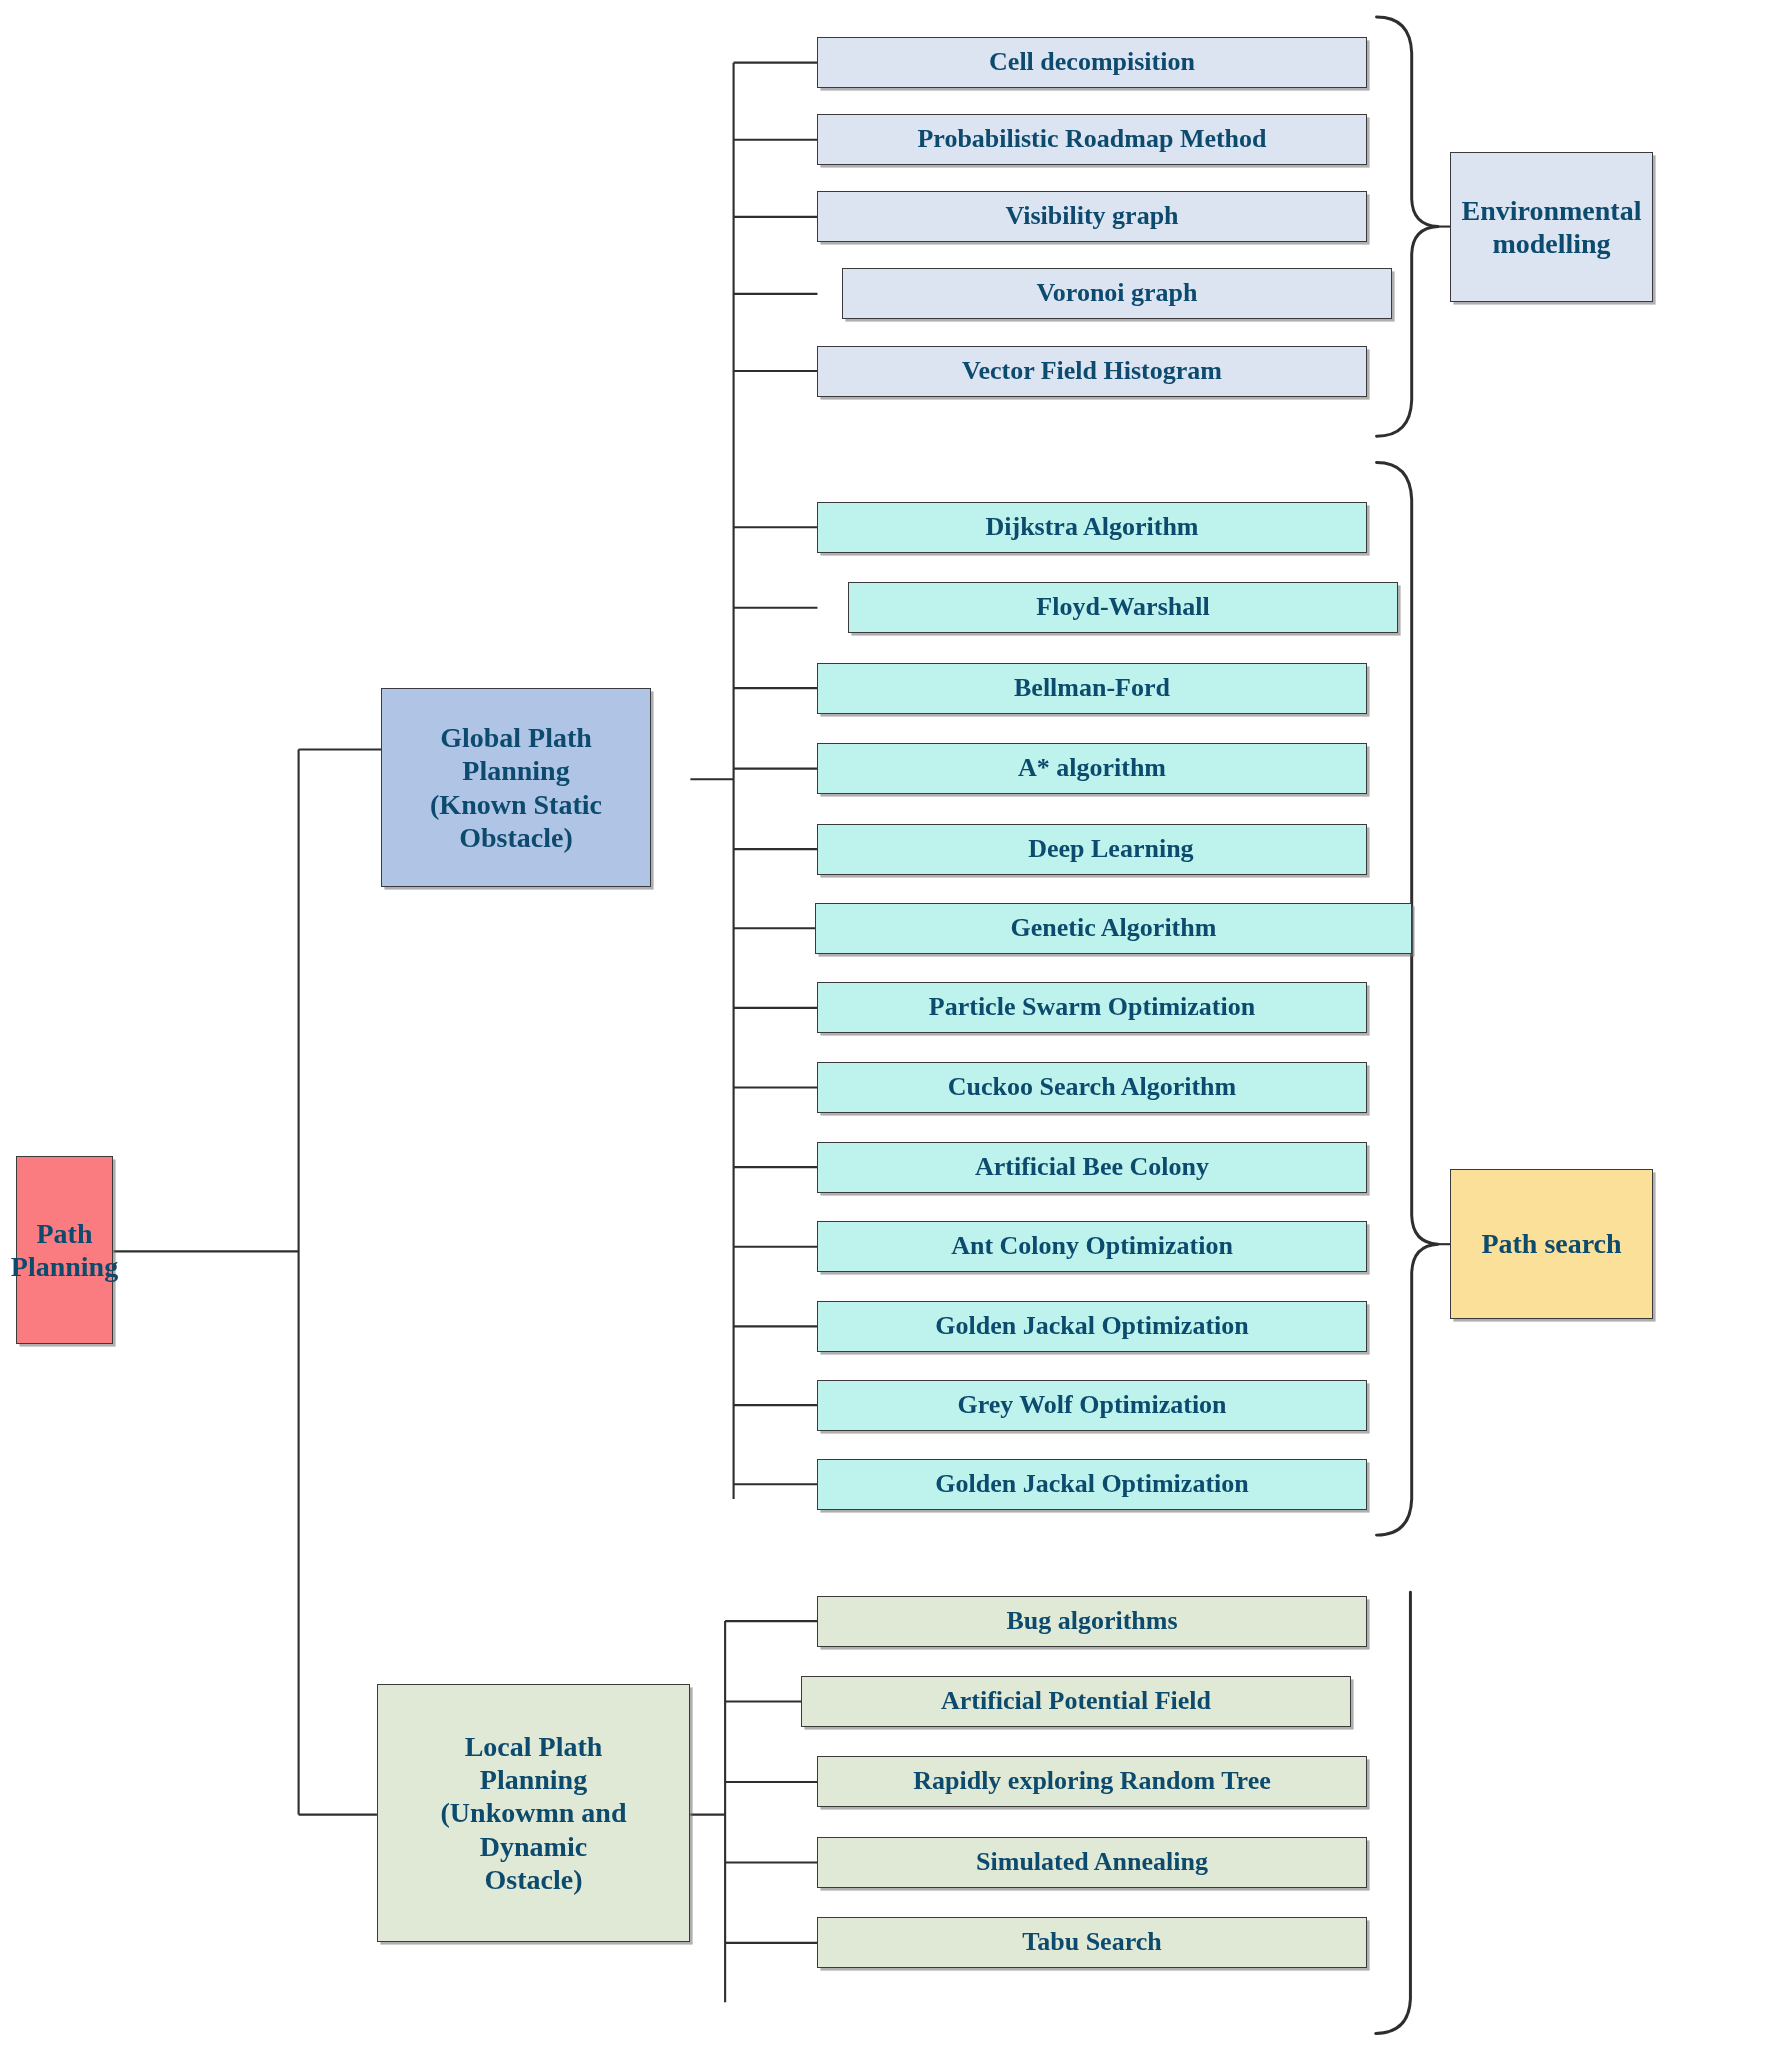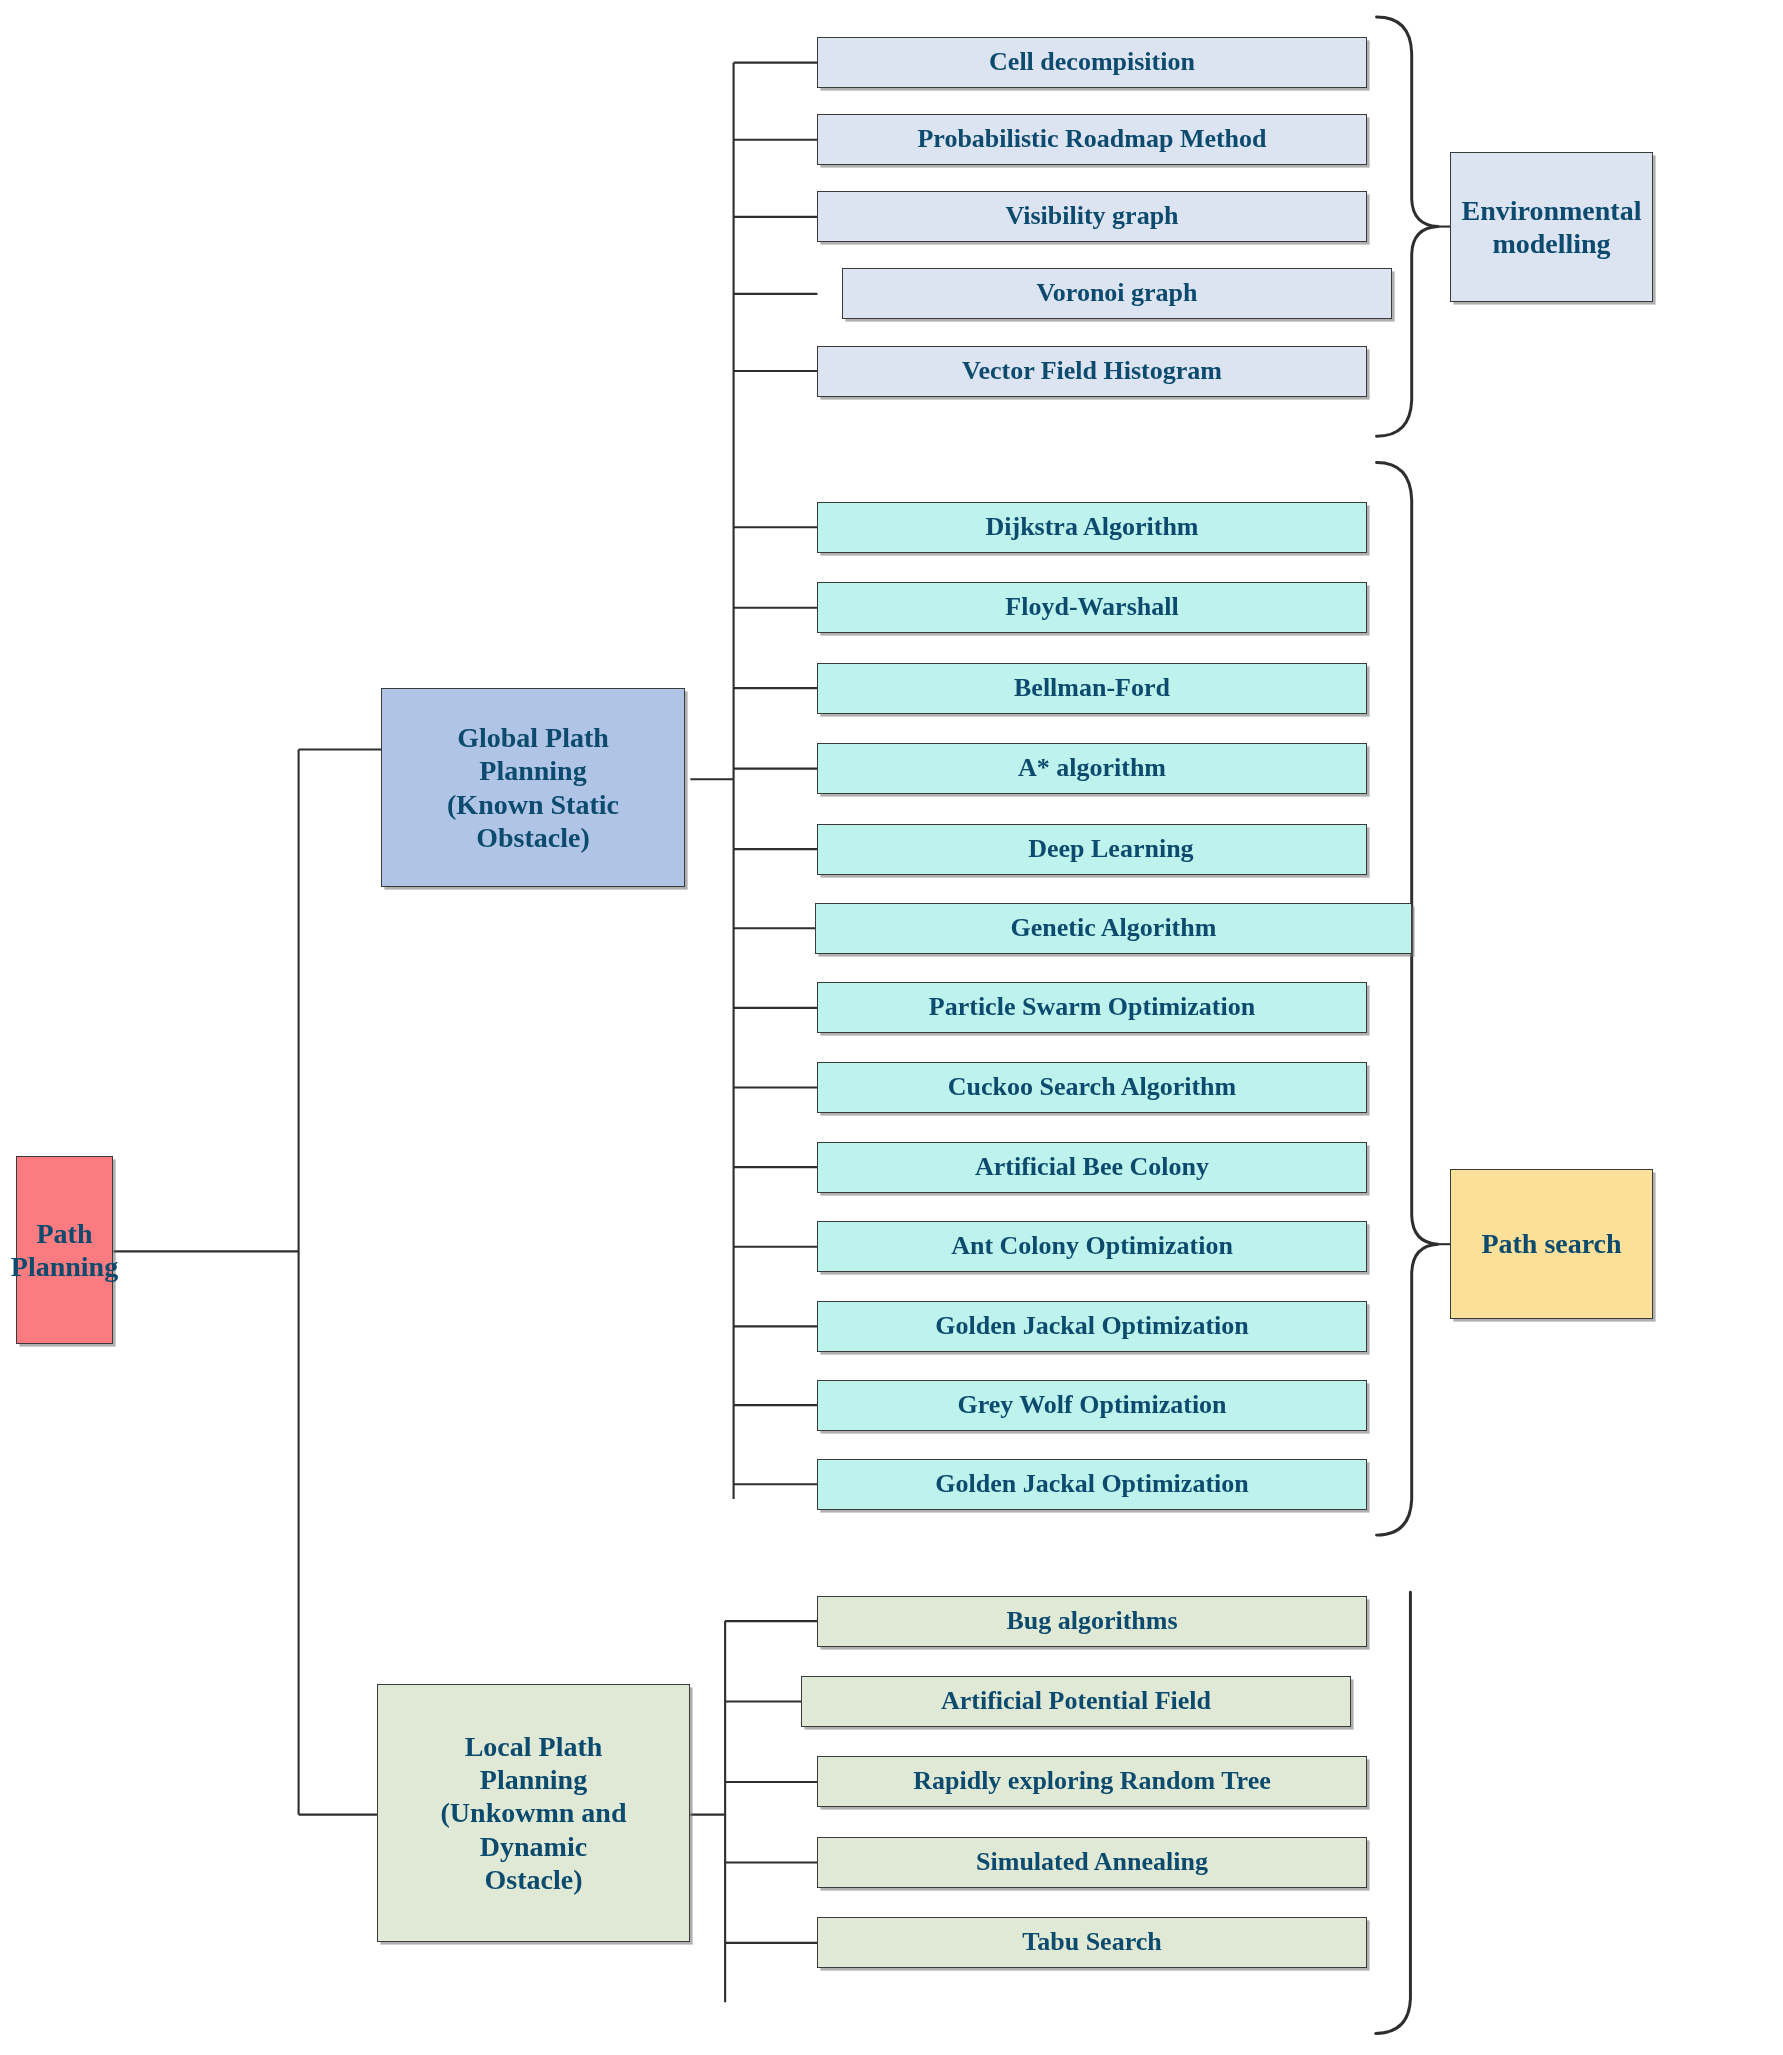--- a/index.html
+++ b/index.html
@@ -112,21 +112,21 @@
     <line x1="3395" y1="2938" x2="3425" y2="2938"></line>
 
     <path class="brace" d="M 3330 3760 L 3330 4720 Q 3327 4800 3248 4802"></path>
   </svg>
 
   <div class="node red cat" style="left:16px; top:1156px; width:97px; height:188px;">
     <span style="white-space:pre-line">Path
 Planning</span>
   </div>
 
-  <div class="node blue-mid cat" style="left:381px; top:688px; width:304px; height:199px;">
+  <div class="node blue-mid cat" style="left:381px; top:688px; width:270px; height:199px;">
     <span style="white-space:pre-line">Global Plath
 Planning
 (Known Static
 Obstacle)</span>
   </div>
 
   <div class="node blue-light leaf" style="left:817px; top:37px; width:550px; height:51px;">
     <span>Cell decompisition</span>
   </div>
   <div class="node blue-light leaf" style="left:817px; top:114px; width:550px; height:51px;">
@@ -143,21 +143,21 @@
   </div>
 
   <div class="node blue-light brace-node" style="left:1450px; top:152px; width:203px; height:150px;">
     <span style="white-space:pre-line">Environmental
 modelling</span>
   </div>
 
   <div class="node cyan leaf" style="left:817px; top:502px; width:550px; height:51px;">
     <span>Dijkstra Algorithm</span>
   </div>
-  <div class="node cyan leaf" style="left:817px; top:582px; width:550px; height:51px;">
+  <div class="node cyan leaf" style="left:848px; top:582px; width:550px; height:51px;">
     <span>Floyd-Warshall</span>
   </div>
   <div class="node cyan leaf" style="left:817px; top:663px; width:550px; height:51px;">
     <span>Bellman-Ford</span>
   </div>
   <div class="node cyan leaf" style="left:817px; top:743px; width:550px; height:51px;">
     <span>A* algorithm</span>
   </div>
   <div class="node cyan leaf" style="left:817px; top:824px; width:550px; height:51px;padding-left:42px;">
     <span>Deep Learning</span>

